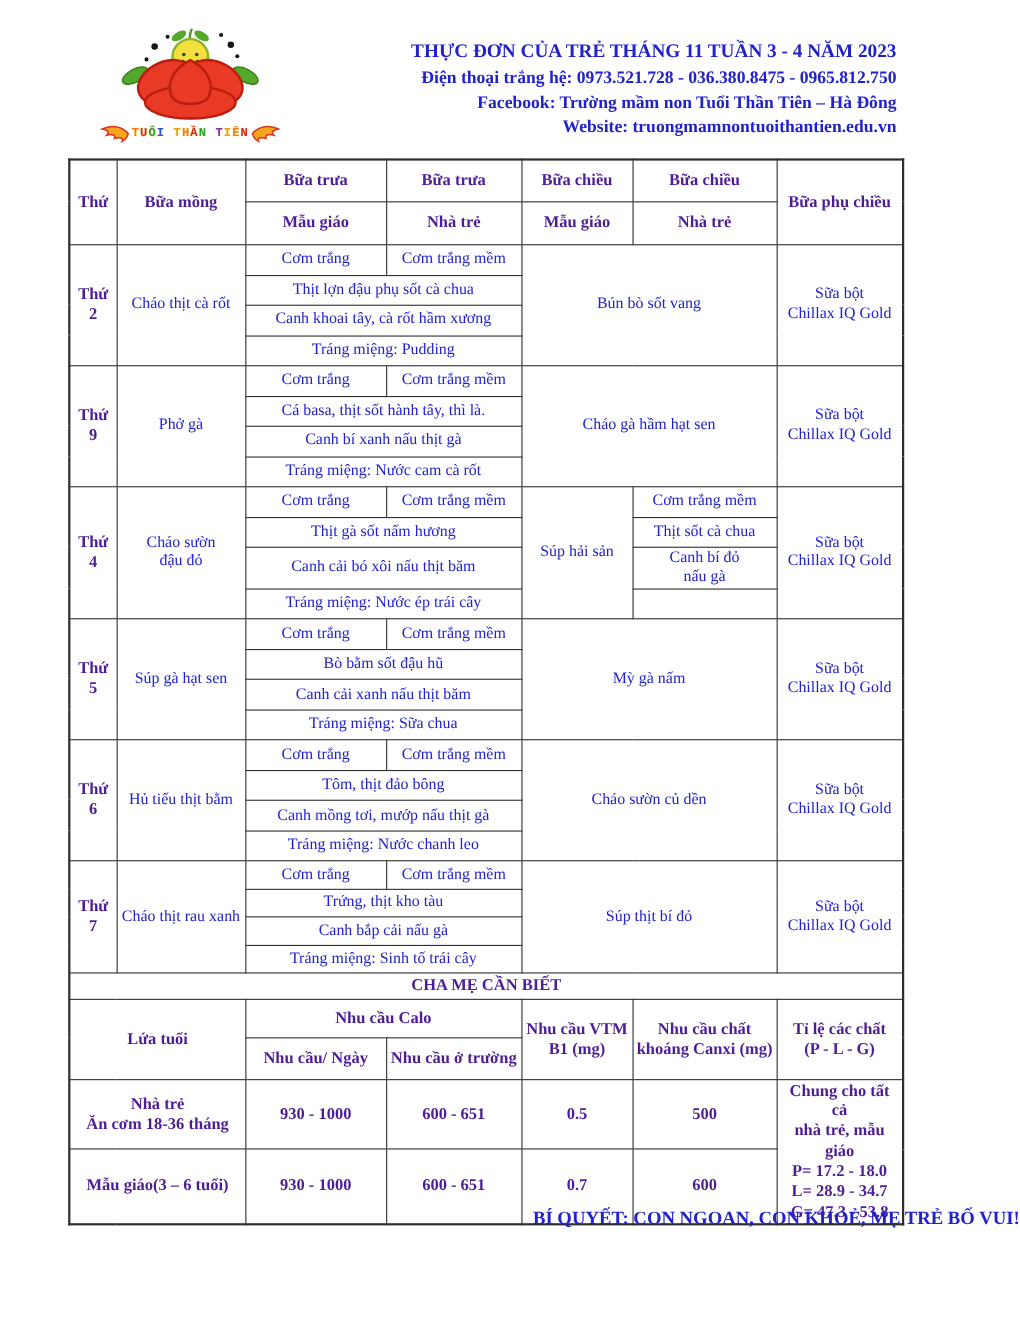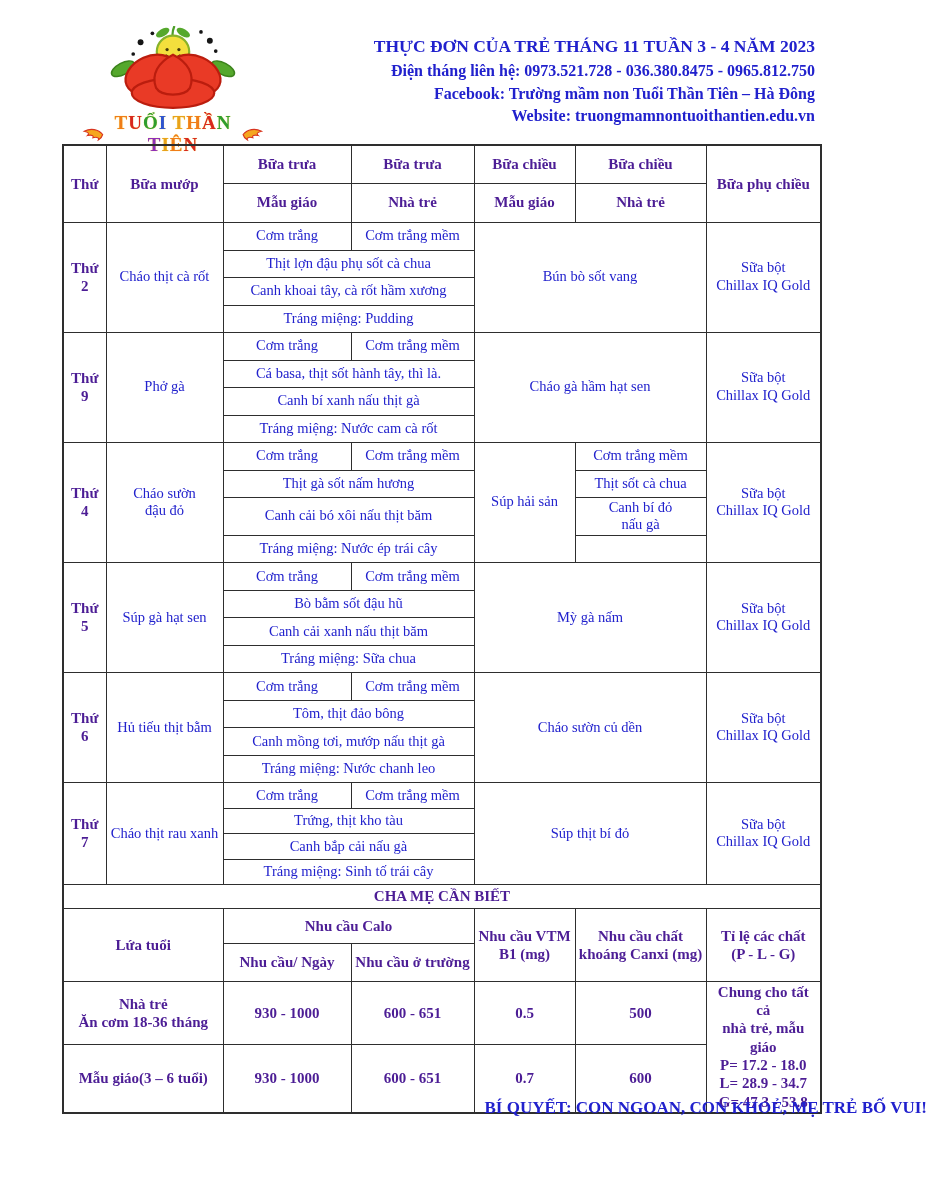--- a/index.html
+++ b/index.html
@@ -2,22 +2,22 @@
 <html><head>
 <meta charset="utf-8">
 <style>
   html,body{margin:0;padding:0;background:#fff;}
   .page{position:relative;width:927px;height:1200px;background:#fff;overflow:hidden;
         font-family:"Liberation Serif","DejaVu Serif",serif;}
 
   
   .logo{position:absolute;left:82px;top:26px;width:182px;text-align:center;}
   .logo-banner{display:flex;align-items:center;justify-content:center;gap:2px;margin-top:-2px;}
-  .logo-text{font-family:Liberation Serif, serif;font-weight:bold;
-             font-size:19px;letter-spacing:1px;text-shadow:0 0 1px #f7d84a;}
+  .logo-text{font-family:Liberation Mono, monospace;font-weight:bold;
+             font-size:11px;letter-spacing:1px;text-shadow:0 0 1px #f7d84a;}
   .head-text{position:absolute;left:225px;top:36px;width:590px;text-align:right;
              color:#2121cd;font-weight:bold;}
   .head-title{font-size:17.5px;margin-bottom:5px;}
   .head-line{font-size:16px;margin-bottom:4.5px;}
 
   
   table.menu{position:absolute;left:62px;top:144px;width:758px;border-collapse:collapse;
              table-layout:fixed;border:2px solid #2e2e2e;}
   td{border:1px solid #2e2e2e;text-align:center;vertical-align:middle;
      color:#2222cd;font-size:14.5px;line-height:1.22;padding:1px 3px;white-space:pre-line;}
@@ -66,40 +66,40 @@
       </svg>
       <span class="logo-text"><span style="color: rgb(240, 125, 24);">T</span><span style="color: rgb(216, 40, 30);">U</span><span style="color: rgb(47, 158, 47);">Ổ</span><span style="color: rgb(47, 85, 207);">I</span><span> </span><span style="color: rgb(232, 162, 26);">T</span><span style="color: rgb(240, 125, 24);">H</span><span style="color: rgb(216, 40, 30);">Ầ</span><span style="color: rgb(47, 158, 47);">N</span><span> </span><span style="color: rgb(142, 47, 184);">T</span><span style="color: rgb(232, 162, 26);">I</span><span style="color: rgb(240, 125, 24);">Ê</span><span style="color: rgb(216, 40, 30);">N</span></span>
       <svg width="28" height="17" viewBox="0 0 40 24" style="transform:scaleX(-1)">
         <path d="M38 12 C 30 2 16 0 4 6 C 12 8 14 10 10 14 C 18 12 22 14 20 18 C 28 16 32 18 30 22 C 34 20 37 16 38 12 Z" fill="#f5a61e" stroke="#d8341f" stroke-width="2"></path>
       </svg>
     </div>
   </div>
 
   <div class="head-text">
     <div class="head-title">THỰC ĐƠN CỦA TRẺ THÁNG 11 TUẦN 3 - 4 NĂM 2023</div>
-    <div class="head-line">Điện tháng liên hệ: 0973.521.728 - 036.380.8475 - 0965.812.750</div>
+    <div class="head-line">Điện thoại trắng hệ: 0973.521.728 - 036.380.8475 - 0965.812.750</div>
     <div class="head-line">Facebook: Trường mầm non Tuổi Thần Tiên – Hà Đông</div>
     <div class="head-line">Website: truongmamnontuoithantien.edu.vn</div>
   </div>
 
   <table class="menu">
     <colgroup>
       <col style="width:43px">
         <col style="width:117px">
         <col style="width:128px">
       <col style="width:123px">
         <col style="width:101px">
         <col style="width:131px">
         <col style="width:115px">
     </colgroup>
 
     <tbody>
         <tr class="hr1">
       <td class="red" rowspan="2">Thứ</td>
-      <td class="red" rowspan="2">Bữa mướp</td>
+      <td class="red" rowspan="2">Bữa mồng</td>
       <td class="red">Bữa trưa</td>
       <td class="red">Bữa trưa</td>
       <td class="red">Bữa chiều</td>
       <td class="red">Bữa chiều</td>
       <td class="red" rowspan="2">Bữa phụ chiều</td>
     </tr>
     <tr class="hr2">
       <td class="red">Mẫu giáo</td>
       <td class="red">Nhà trẻ</td>
       <td class="red">Mẫu giáo</td>

